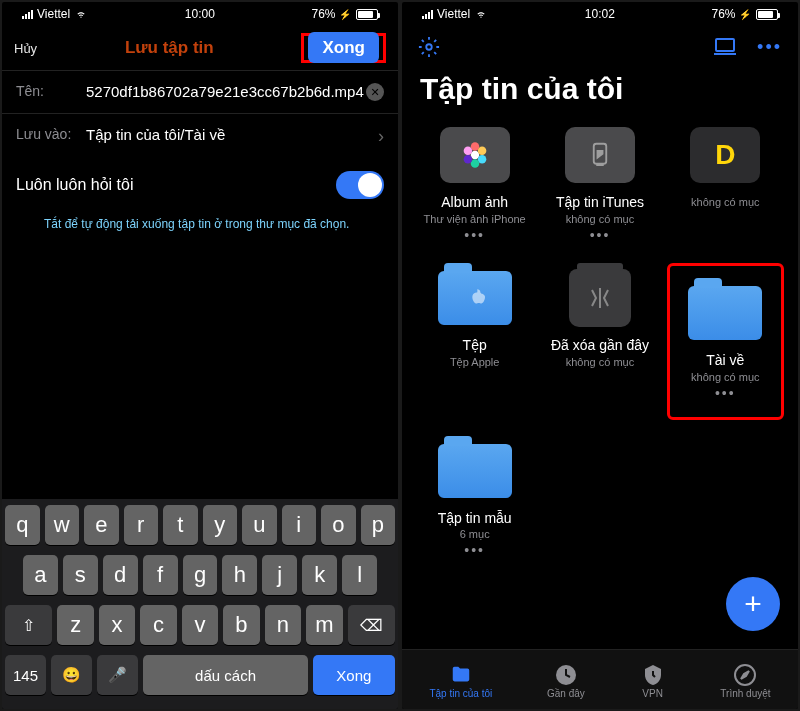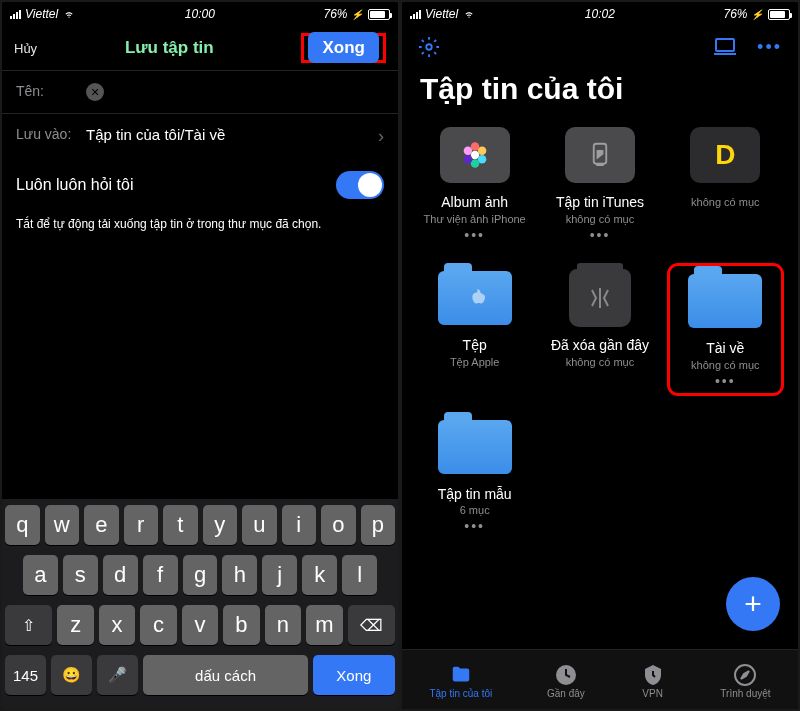--- a/index.html
+++ b/index.html
@@ -20,24 +20,23 @@
     position: relative;
     overflow: hidden;
     border-radius: 2px;
   }
   
   .status-bar {
     height: 24px;
     display: flex;
     align-items: center;
     justify-content: space-between;
-    padding: 0 8px;
+    padding: 0 20px;
     font-size: 12px;
     font-weight: 500;
-    font-style: italic;
   }
   .status-left, .status-right { display: flex; align-items: center; gap: 4px; }
   .bars {
     display: flex; align-items: flex-end; gap: 1px; height: 10px;
   }
   .bars span { width: 2px; background: #fff; }
   .bars span:nth-child(1){height:3px}
   .bars span:nth-child(2){height:5px}
   .bars span:nth-child(3){height:7px}
   .bars span:nth-child(4){height:9px}
@@ -51,21 +50,21 @@
 
   
   .nav-bar {
     height: 44px;
     display: flex;
     align-items: center;
     justify-content: space-between;
     padding: 0 12px;
   }
   .nav-cancel { color:#e5e5e5; font-size:13px; }
-  .nav-title { color:#86efac; font-size:17px; font-weight:600; }
+  .nav-title { color:#c2410c; font-size:17px; font-weight:600; }
   .highlight-red {
     border: 3px solid #ff0000;
     padding: 2px 4px;
   }
   .done-btn {
     background:#3478f6; color:#fff; font-size:17px; font-weight:600;
     padding:6px 14px; border-radius:6px;
   }
   .form-row {
     display:flex; padding: 12px 14px; font-size:15px;
@@ -80,21 +79,21 @@
   }
   .chev { color:#666; font-size:18px;}
   .toggle-row {
     display:flex;align-items:center;justify-content:space-between;
     padding:12px 14px; font-size:16px;
   }
   .toggle {
     width:48px;height:28px;background:#3478f6;border-radius:14px;position:relative;
   }
   .toggle::after{content:"";position:absolute;right:2px;top:2px;width:24px;height:24px;background:#fff;border-radius:50%;}
-  .hint { color:#ffffff; font-size:12px; padding:6px 14px 0;}
+  .hint { color:#7dd3fc; font-size:12px; padding:6px 14px 0;margin-left:28px;}
 
   
   .keyboard {
     position:absolute; bottom:0; left:0; right:0;
     background:#1c1c1e; padding:6px 3px 4px;
   }
   .k-row { display:flex; justify-content:center; gap:5px; margin-bottom:10px;}
   .key {
     background:#646464; color:#fff; border-radius:5px;
     height:40px; flex:1; display:flex;align-items:center;justify-content:center;
@@ -133,21 +132,21 @@
 
   .folder-blue {
     background: linear-gradient(180deg,#5aa7f0 0%,#3b8de8 100%);
     border-radius:6px; position:relative;
   }
   .folder-blue::before {
     content:""; position:absolute; top:-8px; left:6px; width:28px; height:10px;
     background:#5aa7f0; border-radius:4px 4px 0 0;
   }
   .highlight-box {
-    border:3px solid #ff0000; padding:0; border-radius:11px;
+    border:3px solid #ff0000; padding:12px; border-radius:6px;
   }
 
   .fab {
     position:absolute; right:18px; bottom:78px;
     width:54px;height:54px;border-radius:50%;background:#3478f6;
     display:flex;align-items:center;justify-content:center;font-size:30px;color:#fff;
     box-shadow:0 4px 12px rgba(0,0,0,0.5);
   }
   .tab-bar {
     position:absolute;bottom:0;left:0;right:0;height:60px;
@@ -192,20 +191,21 @@
   <div class="nav-bar">
     <span class="nav-cancel">Hủy</span>
     <span class="nav-title">Lưu tập tin</span>
     <span class="highlight-red">
       <span class="done-btn">Xong</span>
     </span>
   </div>
 
   <div class="form-row">
     <span class="form-label">Tên:</span>
+    <span class="form-value">5270df1b86702a79e21e3cc67b2b6d.mp4</span>
     <span class="clear-circle">✕</span>
   </div>
   <div class="form-row">
     <span class="form-label">Lưu vào:</span>
     <span class="form-value">Tập tin của tôi/Tài về</span>
     <span class="chev">›</span>
   </div>
   <div class="toggle-row">
     <span>Luôn luôn hỏi tôi</span>
     <div class="toggle"></div>

